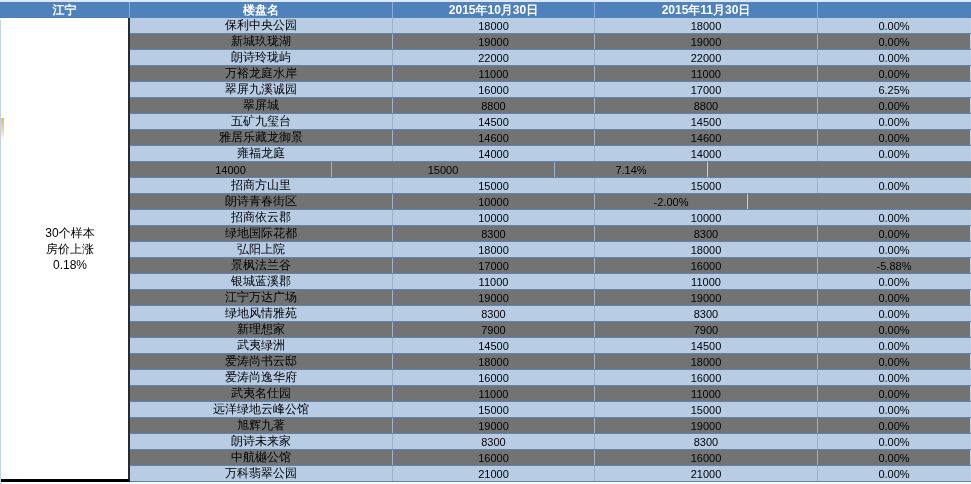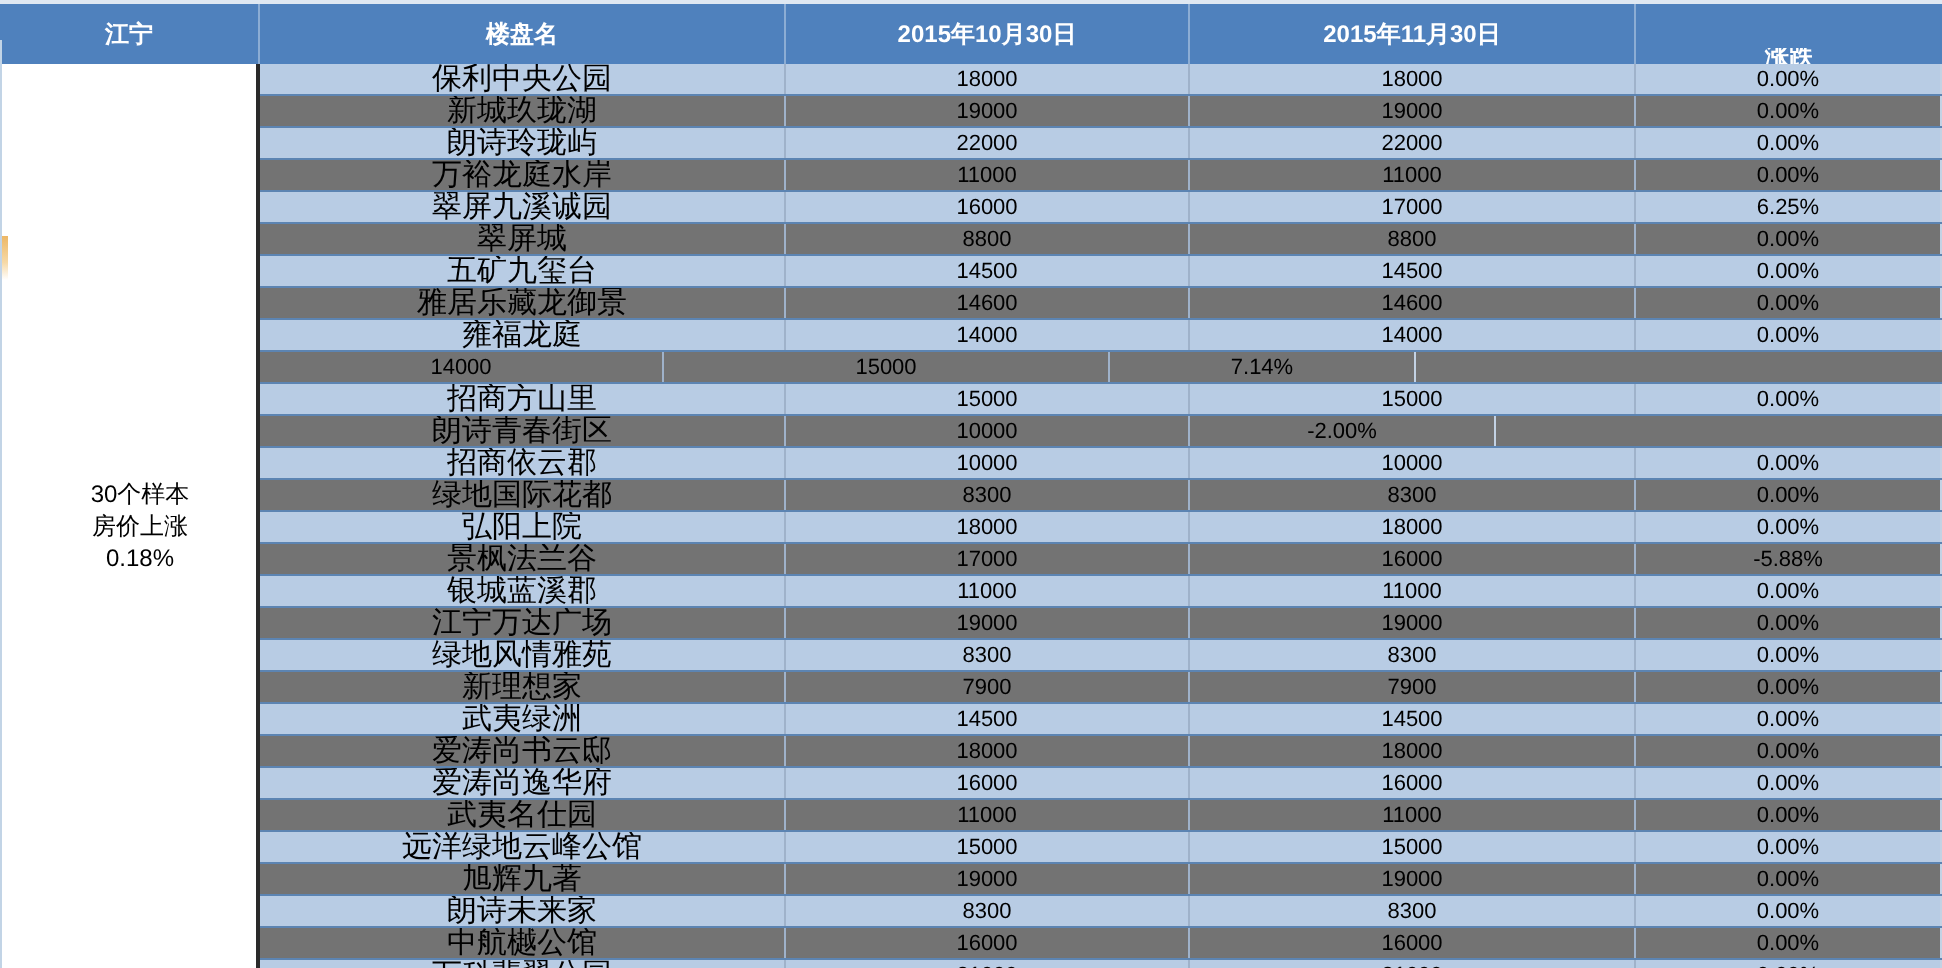--- a/index.html
+++ b/index.html
@@ -16,21 +16,21 @@
 
   .top-strip {
     height: 2px;
     width: 100%;
     background: #dfe8f2;
   }
 
   
   .header-row {
     display: flex;
-    height: 30px;
+    height: 16px;
     background: #4f81bd;
   }
   .header-cell {
     color: #ffffff;
     font-weight: bold;
     font-size: 12px;
     display: flex;
     align-items: center;
     justify-content: center;
     border-right: 1px solid rgba(255,255,255,0.35);
@@ -84,21 +84,21 @@
   .cell {
     display: flex;
     align-items: center;
     justify-content: center;
     font-size: 11px;
     color: #000000;
     border-right: 1px solid #9fb2ca;
     white-space: nowrap;
     overflow: hidden;
   }
-  .cell.name { width: 263px; font-size: 15px; }
+  .cell.name { width: 263px; font-size: 12px; }
   .cell.oct  { width: 202px; }
   .cell.nov  { width: 223px; }
   .cell.chg  { width: 153px; border-right: 1px solid #c3d2e4; }
 
   
   .orange-marker {
     position: absolute;
     left: 0;
     top: 118px;
     width: 4px;

